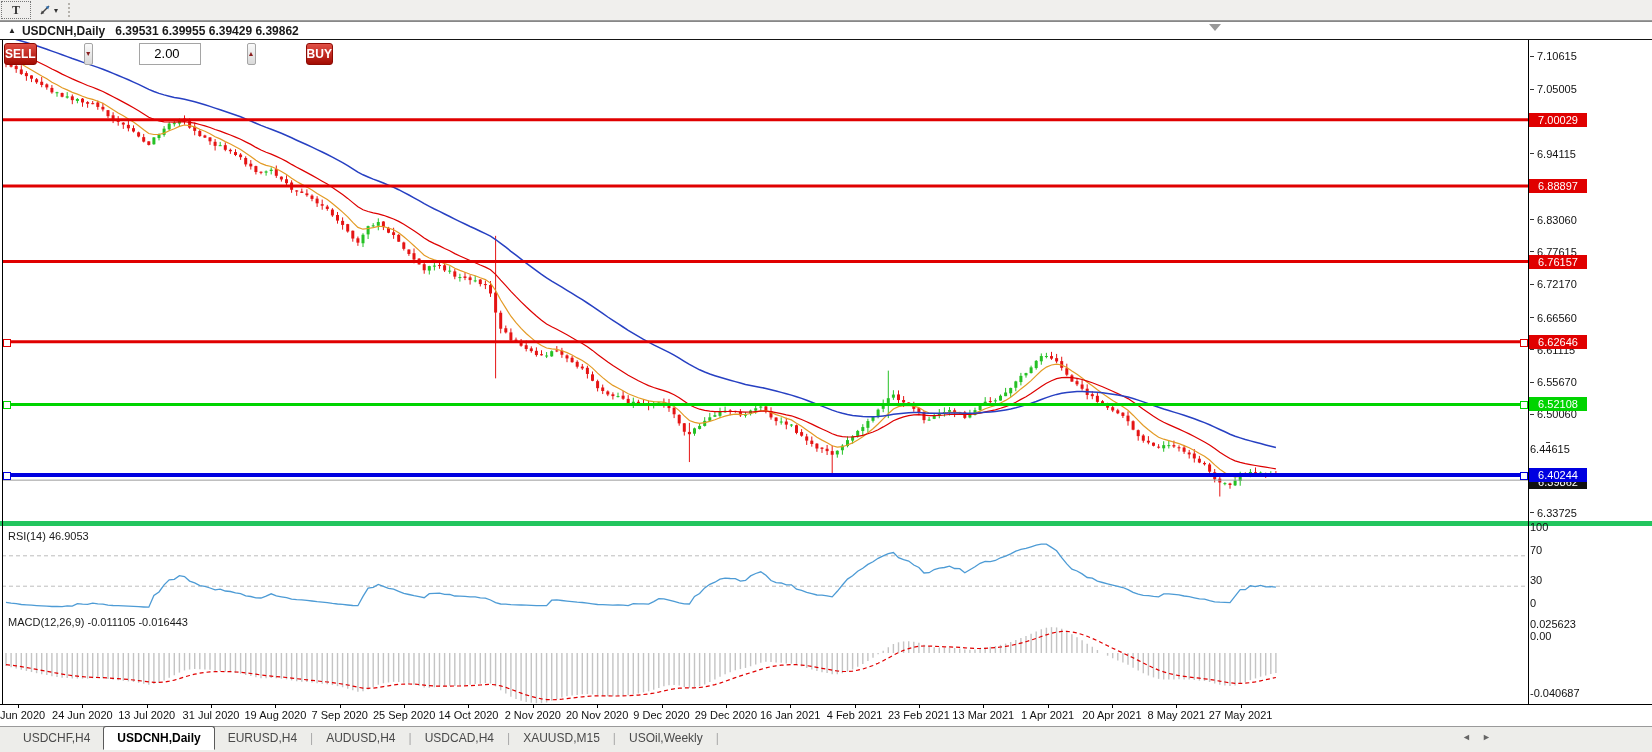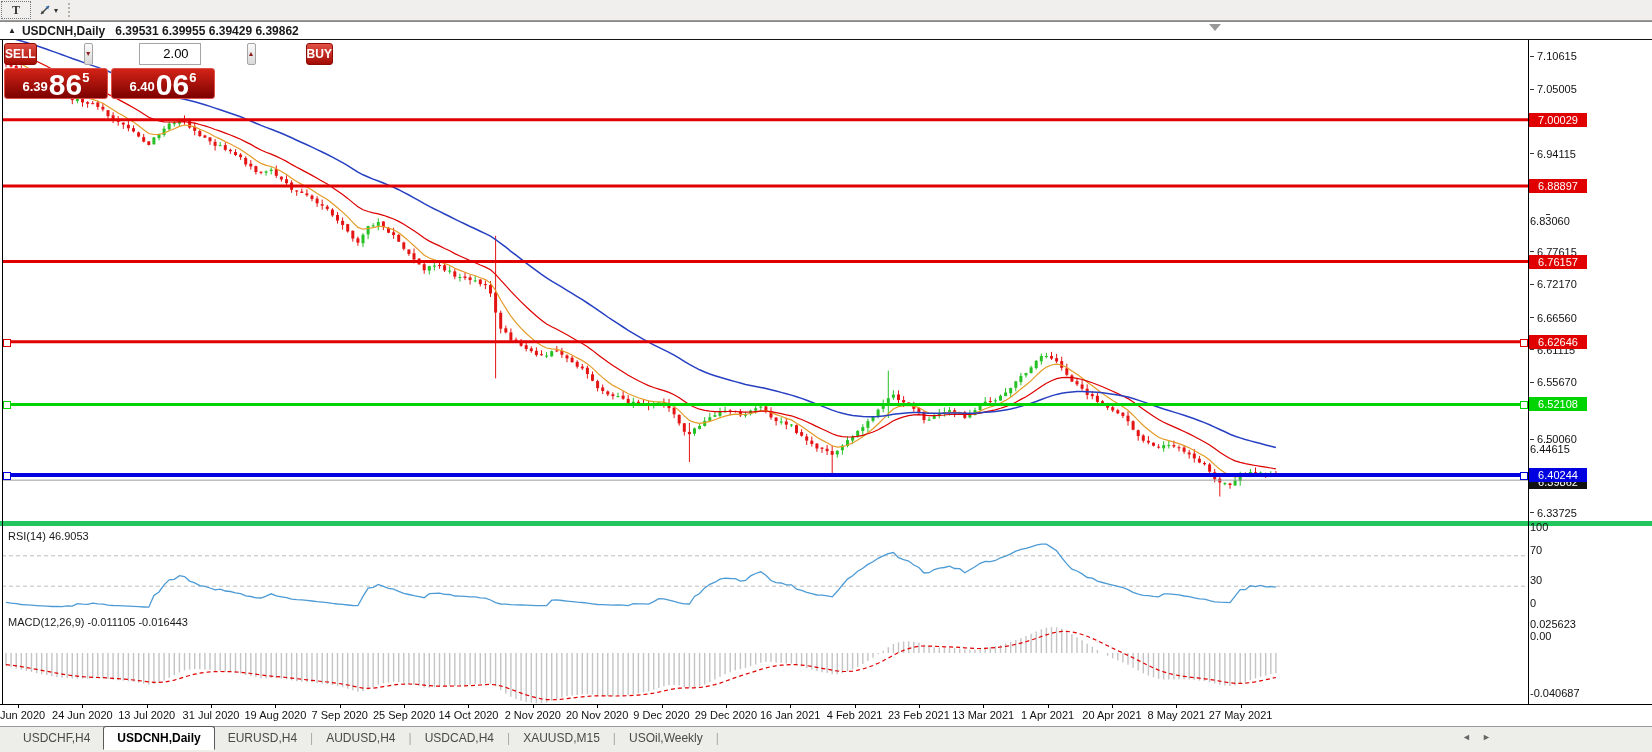--- a/index.html
+++ b/index.html
@@ -48,21 +48,21 @@
   #trade .row1{display:flex;height:23px;align-items:center;gap:44px;}
   .obtn{height:22px;border-radius:3px;color:#fff;font-weight:bold;font-size:12px;display:flex;
         align-items:center;justify-content:center;background:linear-gradient(#e25046,#a30b02);
         border:1px solid #8c0b04;box-sizing:border-box;}
   #sellbtn{width:51px;}
   #buybtn{width:53px;margin-left:3px;}
   .spin{width:19px;height:22px;box-sizing:border-box;border:1px solid #a5a5a5;border-radius:2px;
         background:linear-gradient(#fafafa,#d9d9d9);display:flex;align-items:center;justify-content:center;
         font-size:7px;color:#8b2020;margin-left:3px;}
   #volume{width:62px;height:22px;box-sizing:border-box;border:1px solid #a5a5a5;margin-left:2px;
-          font-size:13px;text-align:right;padding-right:11px;font-family:"Liberation Sans",sans-serif;}
+          font-size:13px;text-align:right;padding-right:20px;font-family:"Liberation Sans",sans-serif;}
   #upspin{margin-left:2px;margin-right:3px;}
   #trade .row2{display:flex;margin-top:3px;}
   .pricebox{width:104px;height:31px;border-radius:3px;background:linear-gradient(#d32317,#7c0100);
             border:1px solid #de5049;box-sizing:border-box;color:#fff;display:flex;align-items:flex-end;
             justify-content:center;}
   .pricebox+.pricebox{margin-left:3px;}
   .psmall{font-size:13px;font-weight:bold;margin:0 1px 4px 0;}
   .pbig{font-size:30px;font-weight:bold;line-height:27px;}
   .psup{font-size:13px;font-weight:bold;margin-bottom:13px;}
   
@@ -932,21 +932,21 @@
         <span>7.10615</span>
       </div>
       <div class="ytick" style="top: 83.3133px;">
         <div class="dash"></div>
         <span>7.05005</span>
       </div>
       <div class="ytick" style="top: 147.98px;">
         <div class="dash"></div>
         <span>6.94115</span>
       </div>
-      <div class="ytick" style="top: 213.627px; flex-direction: column;">
+      <div class="ytick" style="top: 213.627px;">
         <div class="dash"></div>
         <span>6.83060</span>
       </div>
       <div class="ytick" style="top: 245.961px;">
         <div class="dash"></div>
         <span>6.77615</span>
       </div>
       <div class="ytick" style="top: 278.294px;">
         <div class="dash"></div>
         <span>6.72170</span>
@@ -956,21 +956,21 @@
         <span>6.66560</span>
       </div>
       <div class="ytick" style="top: 343.941px;">
         <div class="dash"></div>
         <span>6.61115</span>
       </div>
       <div class="ytick" style="top: 376.274px;">
         <div class="dash"></div>
         <span>6.55670</span>
       </div>
-      <div class="ytick" style="top: 417px; margin-top: 16px;">
+      <div class="ytick" style="top: 392px; margin-top: 16px;">
         <div class="dash"></div>
         <span>6.50060</span>
       </div>
       <div class="ytick" style="top: 441.921px; flex-direction: column;">
         <div class="dash"></div>
         <span>6.44615</span>
       </div>
       <div class="ytick" style="top: 506.588px;">
         <div class="dash"></div>
         <span>6.33725</span>
@@ -1011,32 +1011,20 @@
       </div>
     </div>
 
   <div id="trade">
     <div class="row1">
       <div id="sellbtn" class="obtn">SELL</div>
       <div class="spin">▼</div>
       <input id="volume" value="2.00" style="">
       <div id="upspin" class="spin">▲</div>
       <div id="buybtn" class="obtn">BUY</div>
-    </div>
-    <div class="row2">
-      <div class="pricebox">
-        <span class="psmall">6.39</span>
-        <span class="pbig">86</span>
-        <span class="psup">5</span>
-      </div>
-      <div class="pricebox">
-        <span class="psmall">6.40</span>
-        <span class="pbig">06</span>
-        <span class="psup">6</span>
-      </div>
     </div>
   </div>
 
   <div id="tabbar">
       <div class="tab">USDCHF,H4</div>
       <div class="tab active">USDCNH,Daily</div>
       <div class="tab">EURUSD,H4</div>
       <div class="tabsep">|</div>
       <div class="tab">AUDUSD,H4</div>
       <div class="tabsep">|</div>

